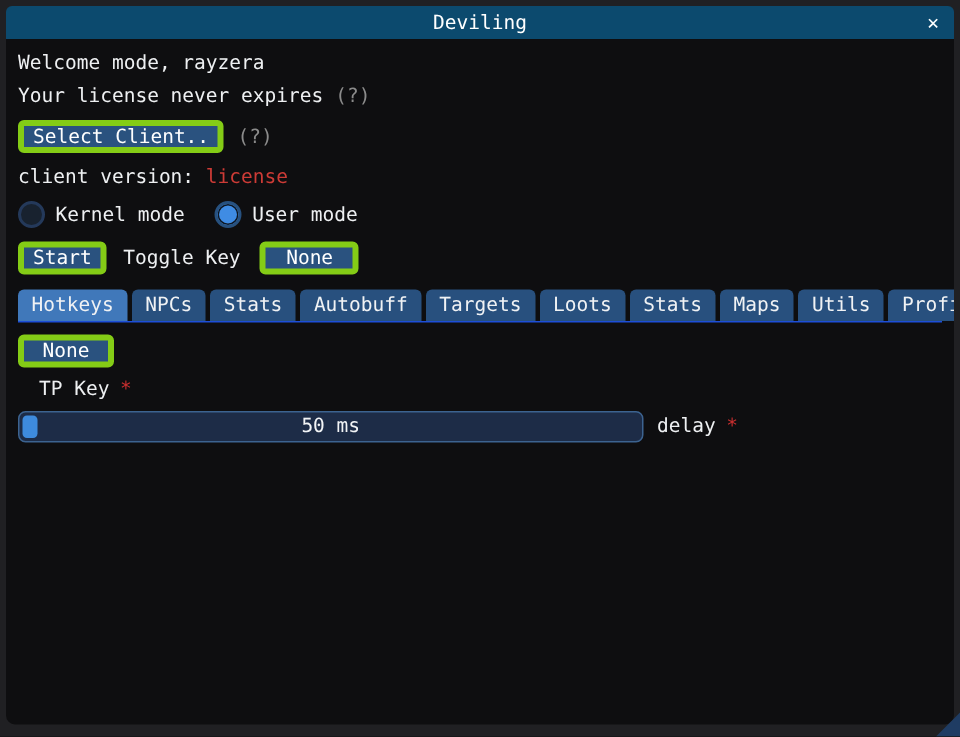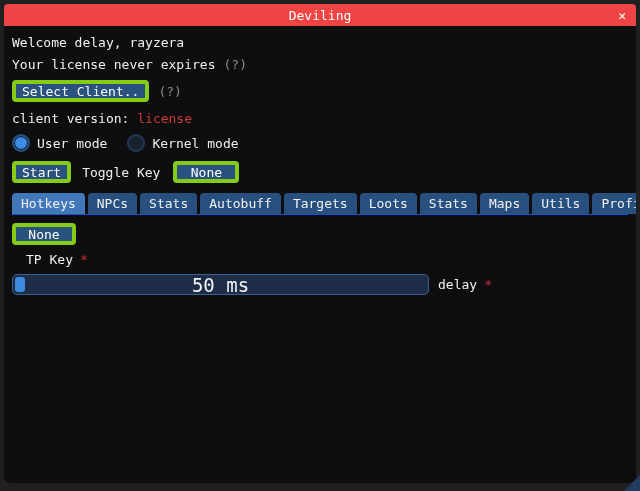--- a/index.html
+++ b/index.html
@@ -6,21 +6,21 @@
   html, body { width: 640px; height: 491px; overflow: hidden; }
   body {
     background: #202023;
     font-family: "DejaVu Sans Mono", "Liberation Mono", monospace;
     font-size: 13px;
     color: #eef0f2;
     position: relative;
   }
   .titlebar {
     position: absolute; top: 4px; left: 4px; right: 4px; height: 22px;
-    background: #ef4444;
+    background: #0c4a6e;
     border-radius: 4px 4px 0 0;
     display: flex; align-items: center; justify-content: center;
     font-size: 13px; color: #ffffff;
   }
   .close-btn {
     position: absolute; right: 10px; top: 0; height: 22px;
     display: flex; align-items: center;
     color: #ffffff; font-size: 13px; cursor: pointer;
   }
   .content {
@@ -99,60 +99,60 @@
     border-radius: 5px;
     cursor: pointer;
   }
   .slider-handle {
     position: absolute; left: 2px; top: 2px; bottom: 2px; width: 10px;
     background: #3e8bdd; border-radius: 3px;
   }
   .slider-value {
     position: absolute; inset: 0;
     display: flex; align-items: center; justify-content: center;
-    color: #f2f4f6; font-size: 19px;
+    color: #f2f4f6; font-size: 13px;
   }
 </style>
 </head>
 <body>
 
 <div class="titlebar">
   <span>Deviling</span>
   <span class="close-btn">✕</span>
 </div>
 
 <div class="content">
 
   <div class="row">
-    <span class="txt">Welcome delay, rayzera</span>
+    <span class="txt">Welcome mode, rayzera</span>
   </div>
 
   <div class="row mt7">
     <span class="txt">Your license never expires</span>
     <span class="txt muted" style="margin-left:8px">(?)</span>
   </div>
 
   <div class="row mt8">
     <button class="btn">Select Client..</button>
     <span class="txt muted" style="margin-left:9px">(?)</span>
   </div>
 
   <div class="row mt9">
     <span class="txt">client version: </span>
     <span class="txt red">license</span>
   </div>
 
   <div class="row mt8 radio-group">
     <span class="radio-item">
+      <span class="radio-dot"></span>
+      <span class="txt">Kernel mode</span>
+    </span>
+    <span class="radio-item">
       <span class="radio-dot checked"></span>
       <span class="txt">User mode</span>
-    </span>
-    <span class="radio-item">
-      <span class="radio-dot"></span>
-      <span class="txt">Kernel mode</span>
     </span>
   </div>
 
   <div class="row mt9">
     <button class="btn">Start</button>
     <span class="txt" style="margin-left:11px">Toggle Key</span>
     <button class="btn toggle-none" style="margin-left:13px">None</button>
   </div>
 
   <div class="tabs">

